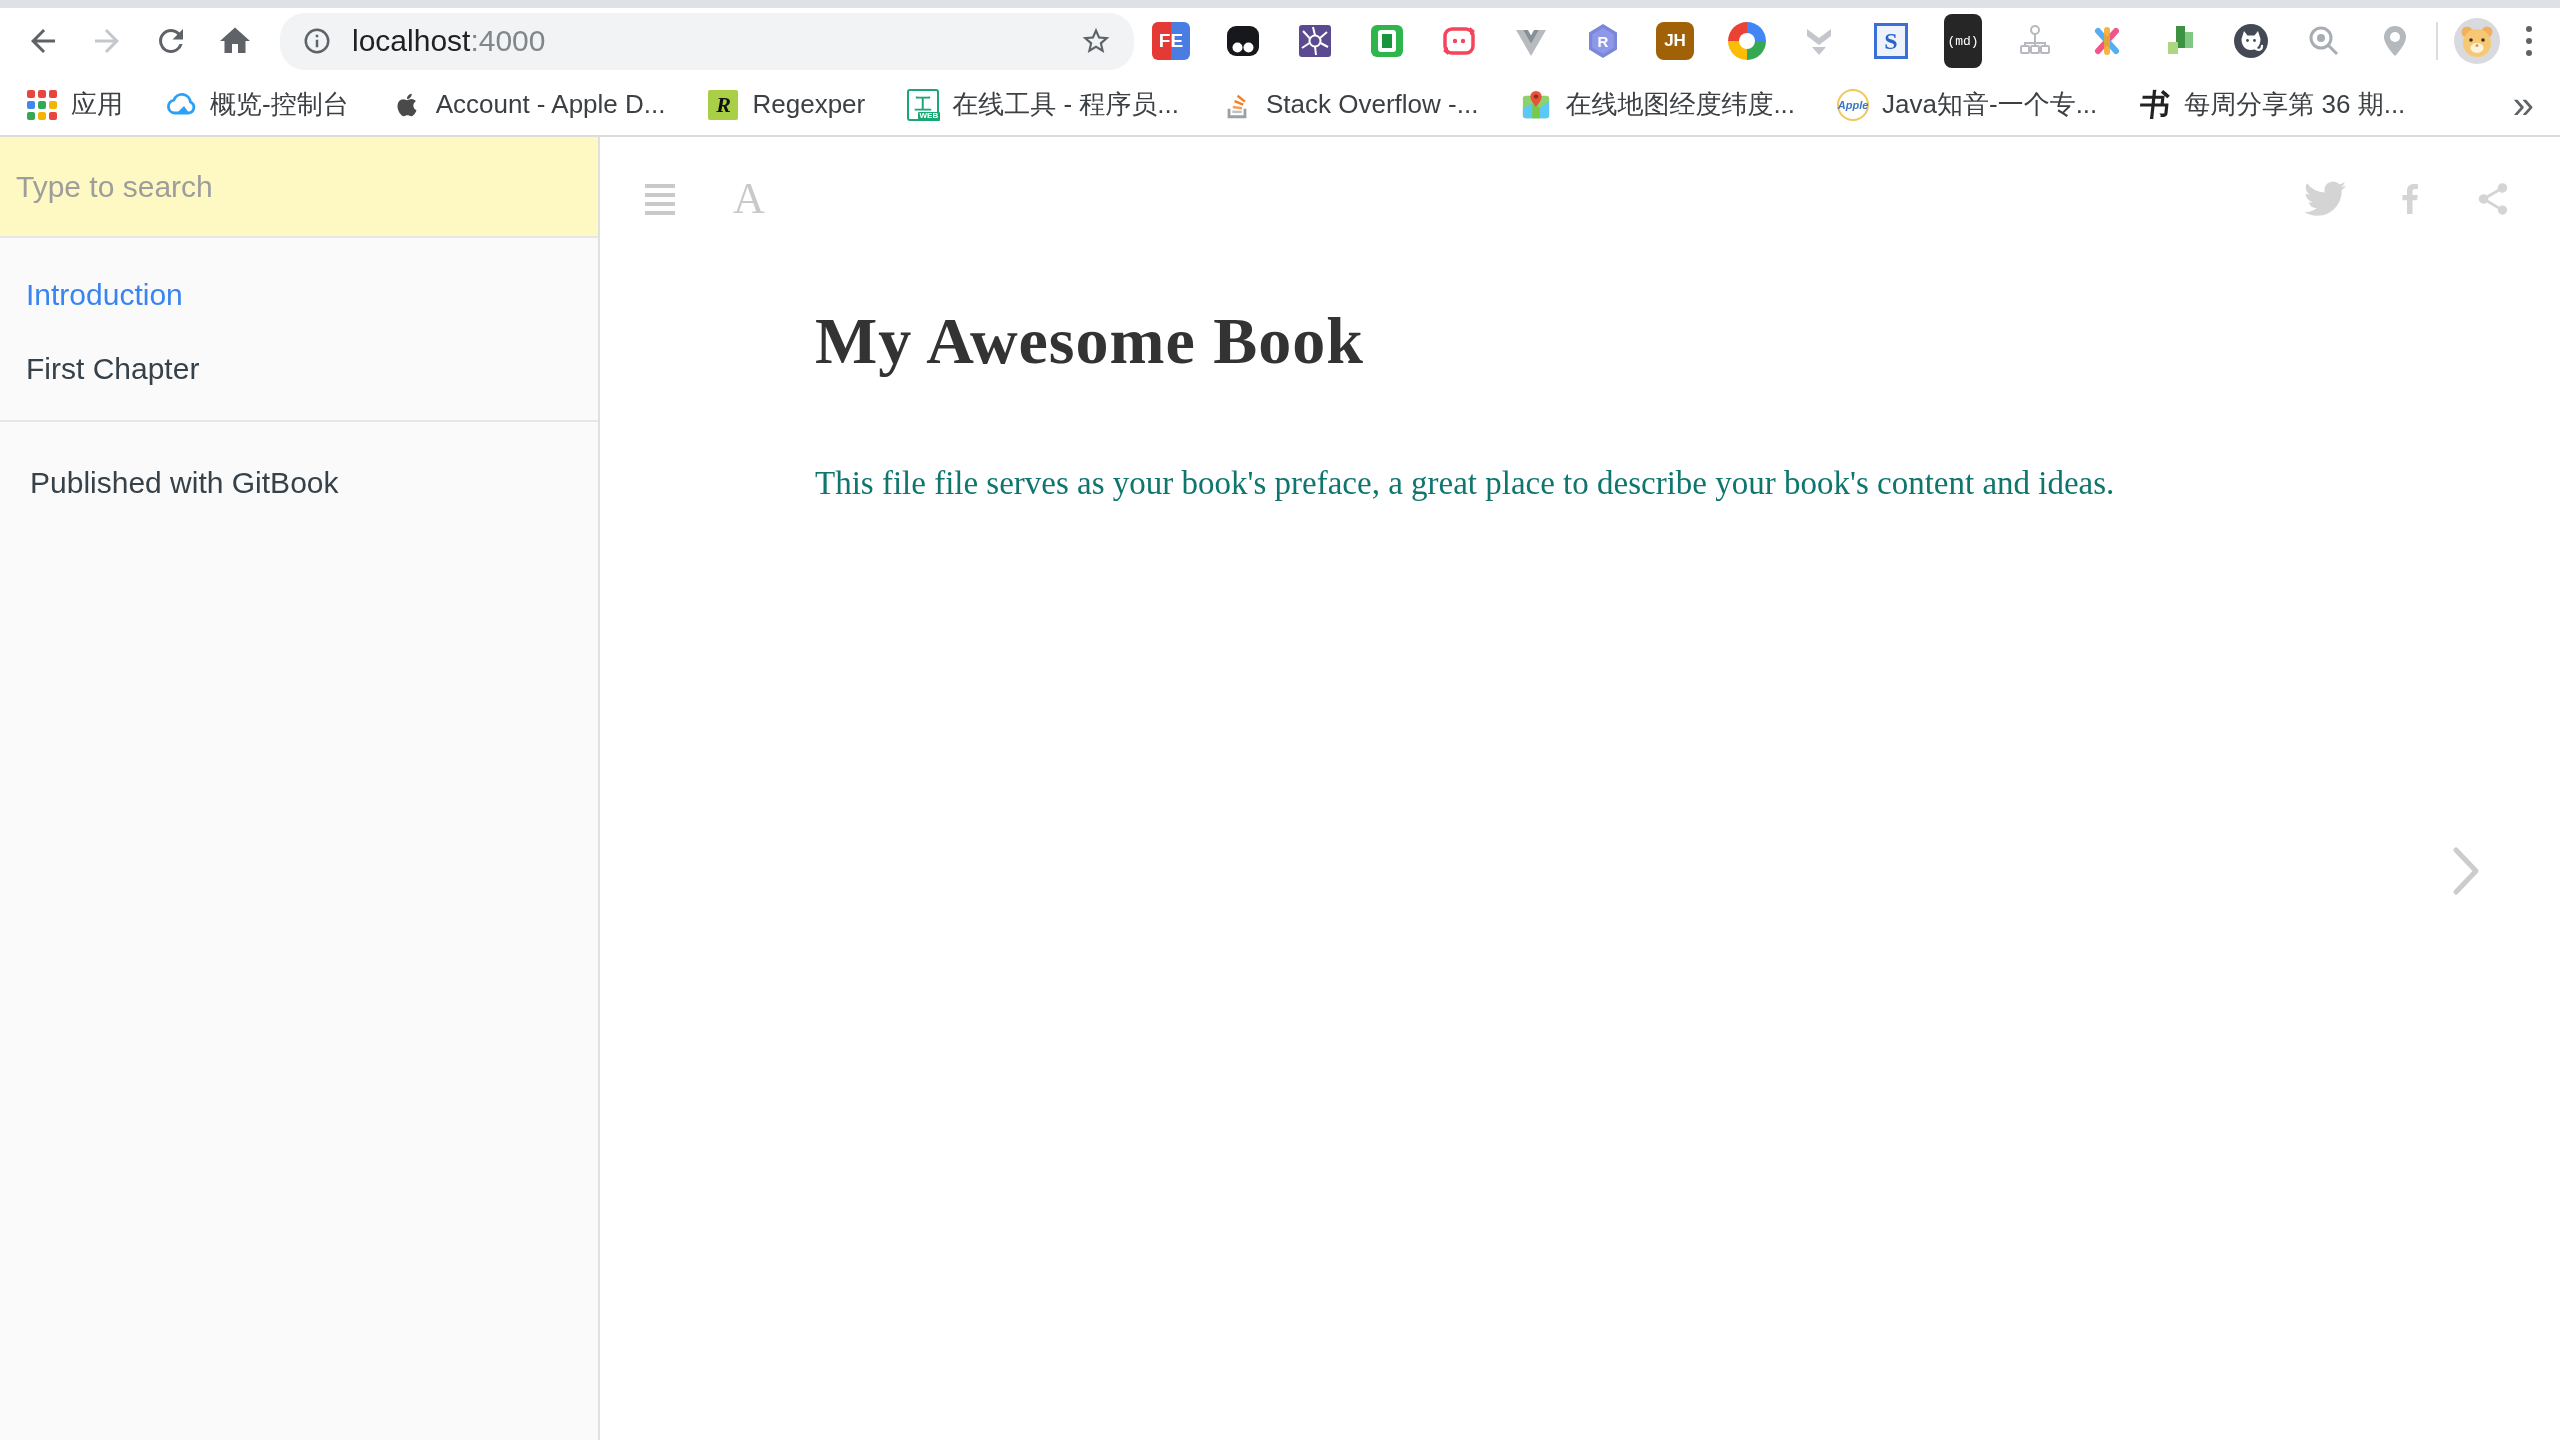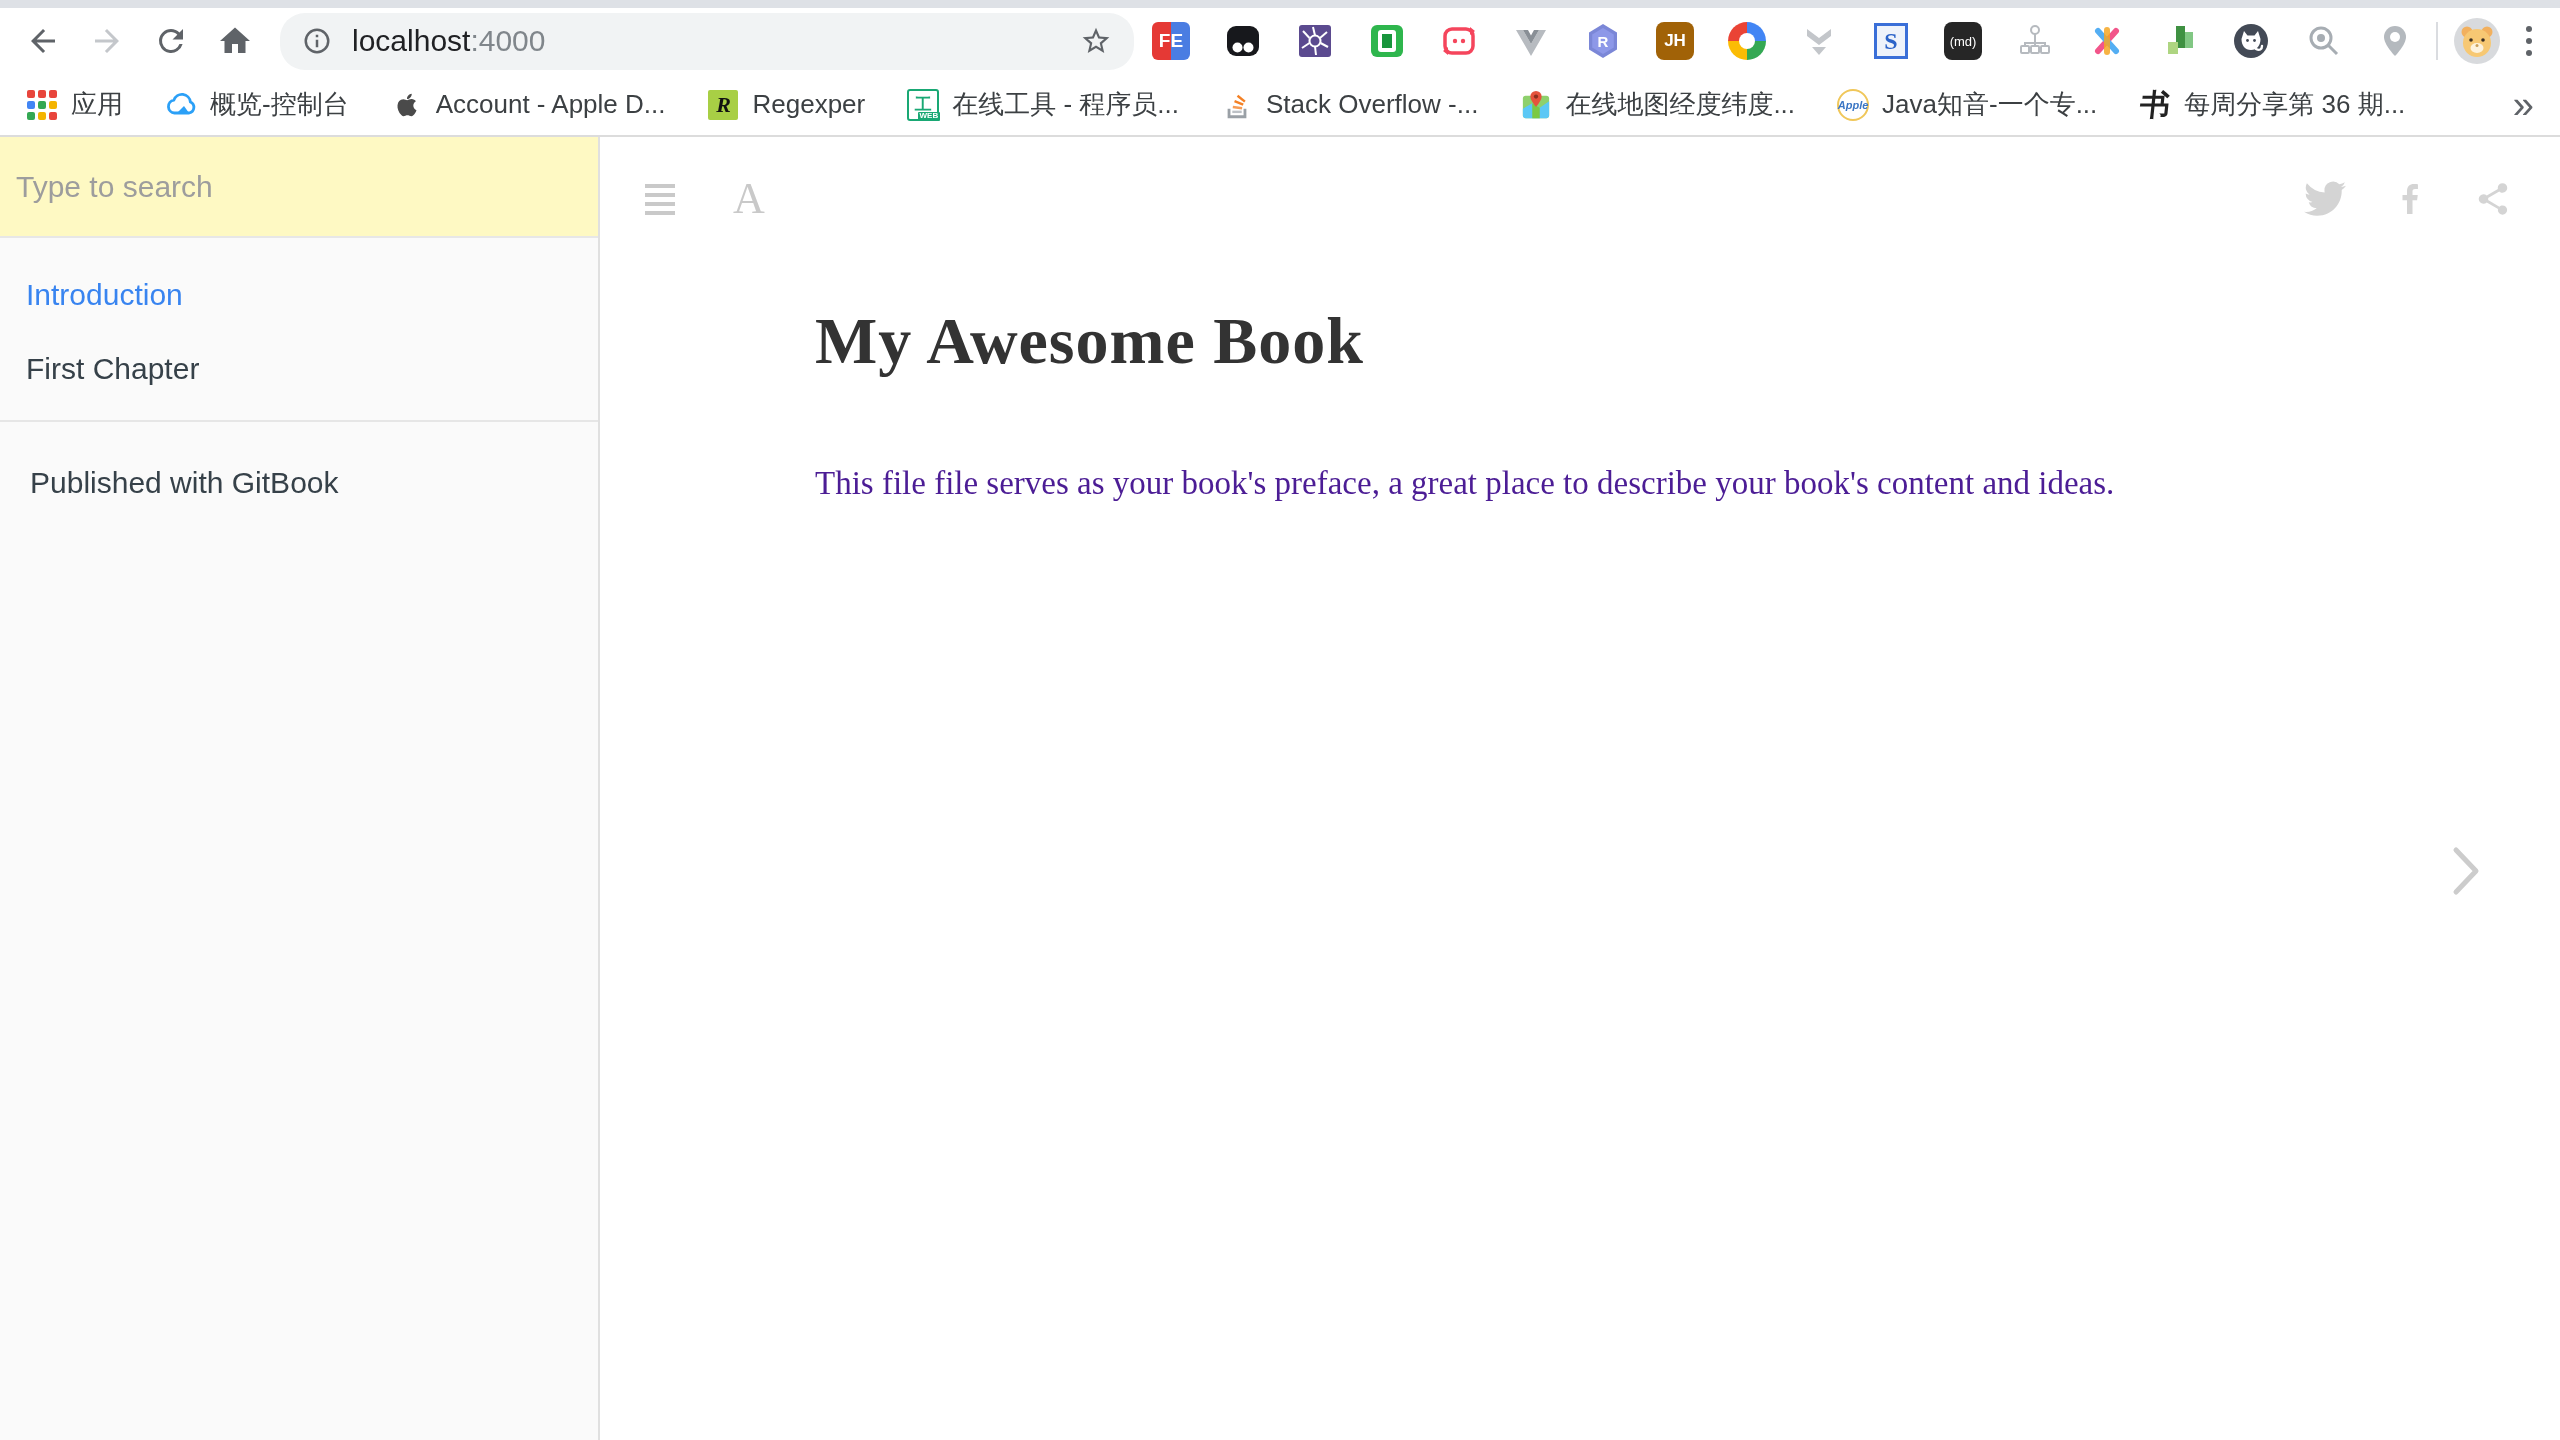--- a/index.html
+++ b/index.html
@@ -33,22 +33,22 @@
   .ic-fe{width:38px;height:38px;border-radius:6px;background:linear-gradient(90deg,#e53935 50%,#4a7de2 50%);
          color:#fff;font-weight:bold;font-size:19px;display:flex;align-items:center;justify-content:center;}
   .ic-jh{width:38px;height:38px;border-radius:8px;background:#a16207;color:#fff;font-weight:bold;
          font-size:17px;display:flex;align-items:center;justify-content:center;}
   .ic-ring{width:38px;height:38px;border-radius:50%;display:flex;align-items:center;justify-content:center;
            background:conic-gradient(#4285f4 0 25%,#34a853 25% 50%,#fbbc05 50% 75%,#ea4335 75%);}
   .ic-ring i{width:16px;height:16px;background:#fff;border-radius:50%;}
   .ic-sala{width:34px;height:36px;background:#eef3fb;border:3px solid #3a6fd8;box-sizing:border-box;
            display:flex;align-items:center;justify-content:center;color:#2b63c9;font-weight:bold;
            font-size:24px;font-family:"Liberation Serif",serif;}
-  .ic-md{width:38px;height:38px;border-radius:8px;background:#262626;color:#fff;font-size:13px;
-         display:flex;align-items:center;justify-content:center;}
+  .ic-md{width:38px;height:54px;border-radius:8px;background:#262626;color:#fff;font-size:13px;
+         display:flex;align-items:center;justify-content:center;font-family:Liberation Mono, monospace;}
 
   
   .bookmarks{height:61px;background:#fff;border-bottom:2px solid #dcdcdc;
              display:flex;align-items:center;padding:0 26px;}
   .bm-list{display:flex;align-items:center;gap:42px;flex:1;overflow:hidden;}
   .bm-item{display:flex;align-items:center;gap:13px;white-space:nowrap;cursor:pointer;flex:none;}
   .bm-icon{width:32px;height:32px;display:flex;align-items:center;justify-content:center;flex:none;}
   .bm-label{font-size:26px;color:#3c4043;}
   .bm-overflow{color:#5f6368;font-size:38px;margin-left:18px;cursor:pointer;line-height:1;}
   .ic-grid{display:grid;grid-template-columns:repeat(3,8px);grid-gap:3px;}
@@ -84,21 +84,21 @@
   .bars{display:flex;flex-direction:column;gap:5px;width:30px;cursor:pointer;}
   .bars i{display:block;height:4px;background:#c9c9c9;}
   .fontA{font-family:"Liberation Serif",serif;font-size:44px;color:#c9c9c9;margin-left:58px;line-height:1;cursor:pointer;}
   .social{margin-left:auto;display:flex;align-items:center;gap:44px;}
   .social span{display:flex;cursor:pointer;}
 
   .page-inner{position:absolute;top:166px;left:215px;width:1420px;}
   .page-inner h1{margin:0;font-family:"Liberation Serif","DejaVu Serif",serif;font-weight:700;
                  font-size:66px;color:#333;letter-spacing:1px;}
   .page-inner p{margin:86px 0 0;font-family:"Liberation Serif","DejaVu Serif",serif;
-                font-size:33px;color:#4c1d95;white-space:nowrap;}
+                font-size:33px;color:#0f766e;white-space:nowrap;}
   .next-btn{position:absolute;right:62px;top:688px;width:64px;height:92px;
             display:flex;align-items:center;justify-content:center;cursor:pointer;}
 </style>
 </head>
 <body>
 
 <div class="screen">
 
   <div class="tabstrip"></div>
 

